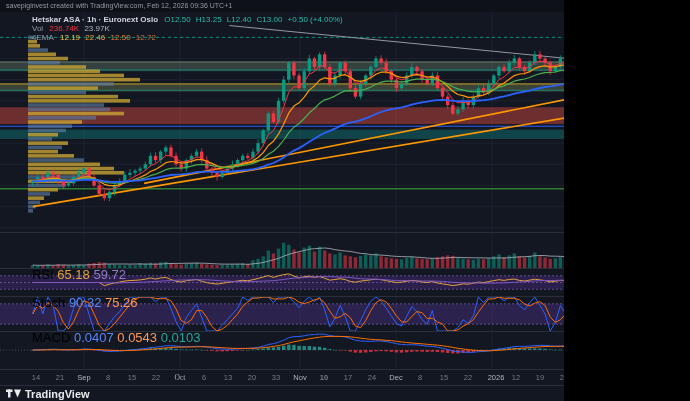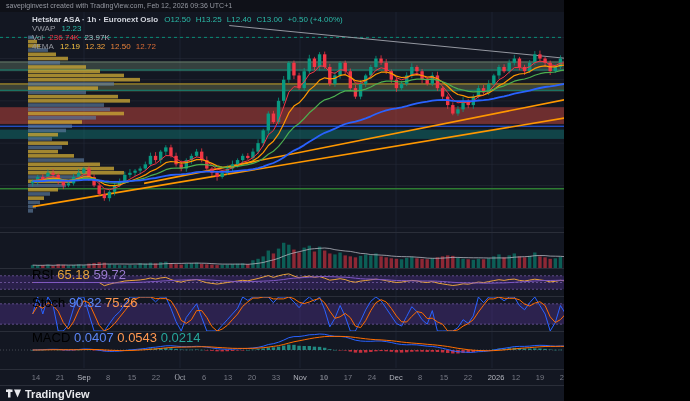--- a/index.html
+++ b/index.html
@@ -642,52 +642,48 @@
     <div id="legend">
       <div class="lrow">
         <span class="sym">Hetskar ASA · 1h · Euronext Oslo</span>
         <span class="v teal">O12.50</span>
         <span class="v teal">H13.25</span>
         <span class="v teal">L12.40</span>
         <span class="v teal">C13.00</span>
         <span class="v teal">+0.50 (+4.00%)</span>
       </div>
       <div class="lrow">
-        <span class="lbl">VWAP</span>
-        <span class="v teal">12.23</span>
-      </div>
-      <div class="lrow">
         <span class="lbl">Vol</span>
         <span class="v red">236.74K</span>
         <span class="v dim">23.97K</span>
       </div>
       <div class="lrow">
         <span class="lbl">4EMA</span>
         <span class="v o1">12.19</span>
-        <span class="v o2">12.32</span>
+        <span class="v o2">22.46</span>
         <span class="v o3">12.50</span>
         <span class="v o4">12.72</span>
       </div>
     </div>
 
     <div class="pane-legend" style="top:258px">
       <span class="lbl">RSI</span>
       <span class="v gold">65.18</span>
       <span class="v purple">59.72</span>
     </div>
     <div class="pane-legend" style="top:286px">
       <span class="lbl">Stoch</span>
       <span class="v blue">90.32</span>
       <span class="v orange">75.26</span>
     </div>
     <div class="pane-legend" style="top:321px">
       <span class="lbl">MACD</span>
       <span class="v blue">0.0407</span>
       <span class="v orange">0.0543</span>
-      <span class="v green">0.0214</span>
+      <span class="v green">0.0103</span>
     </div>
 
     <div id="hke-badge" class="chart-badge" style="left: 626px; top: 22.5px; background: rgb(255, 152, 0);">HKE</div>
   </div>
 
   <div id="right-axis">
       <div class="tick cur" style="top: -3px;">NOK</div>
       <div class="tick " style="top: 21.3846px;">13.00</div>
       <div class="tick " style="top: 42.5385px;">12.50</div>
       <div class="tick " style="top: 63.6923px;">12.00</div>

